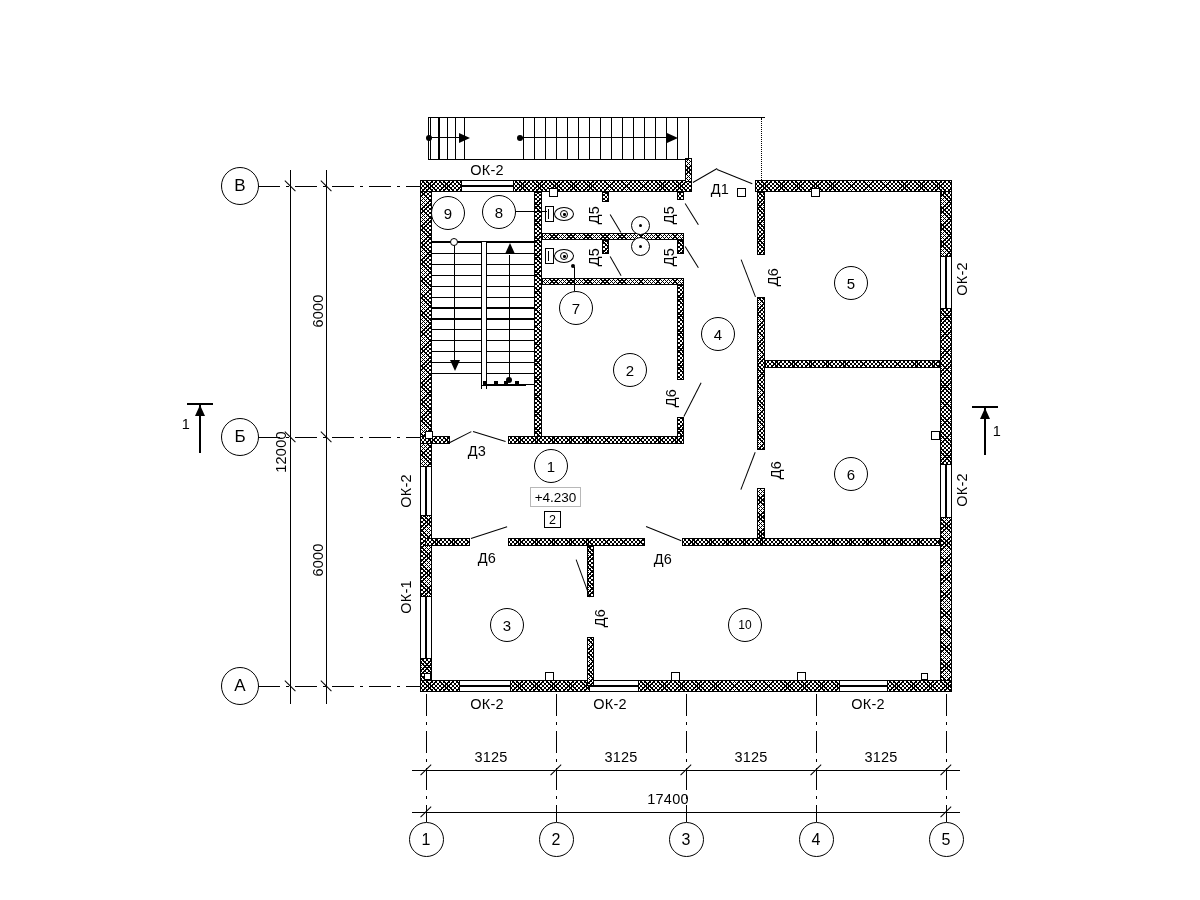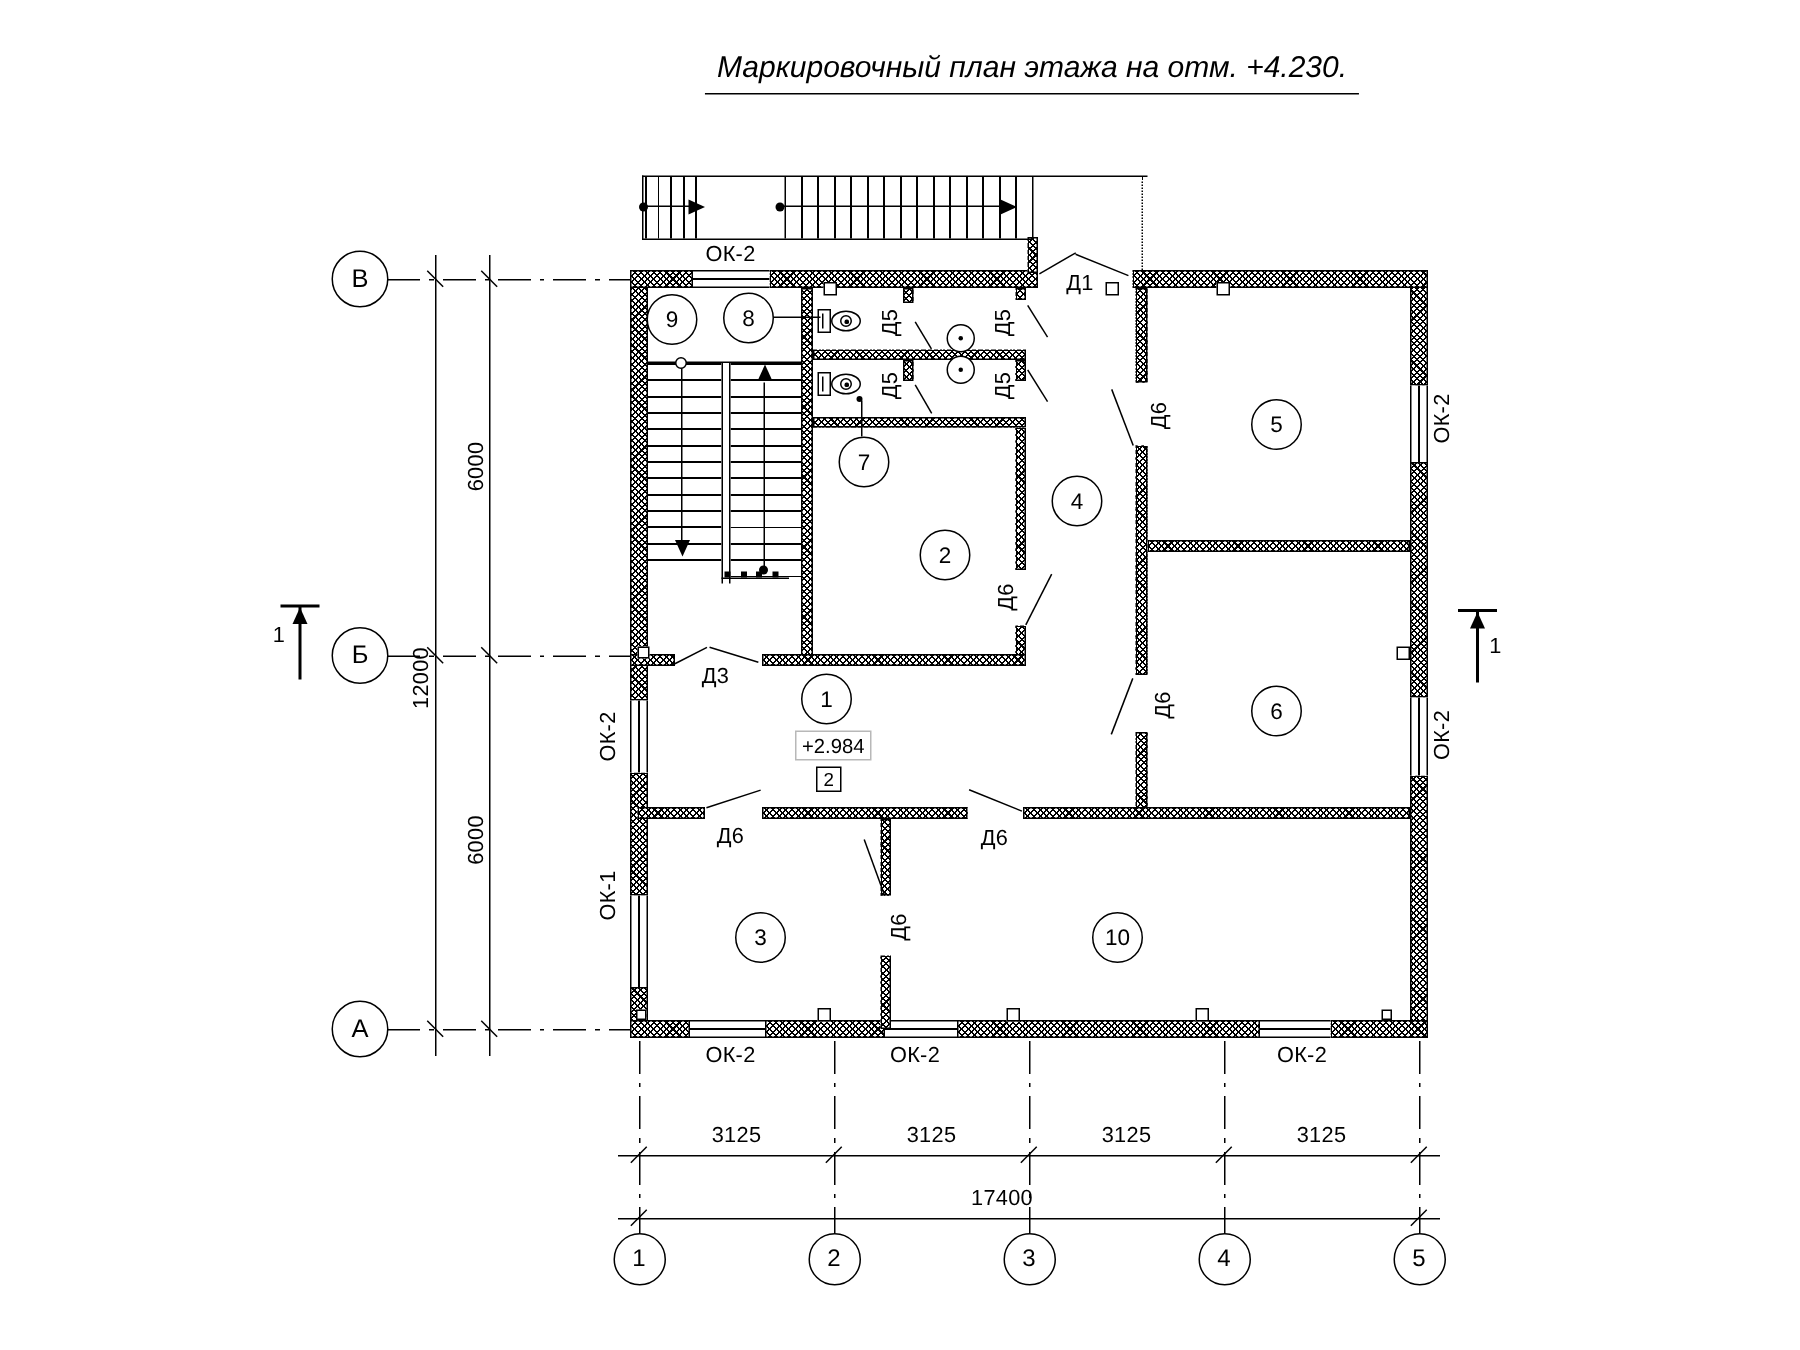--- a/index.html
+++ b/index.html
@@ -45,21 +45,20 @@
   .badge{position:absolute;left:544px;top:511px;width:17px;height:17px;border:1.6px solid #000;background:#fff;
          box-sizing:border-box;display:flex;align-items:center;justify-content:center;font-size:12.5px}
   .wc-tank{position:absolute;width:9px;height:16px;border:1.3px solid #000;background:#fff;box-sizing:border-box}
   .wc-bowl{position:absolute;width:20px;height:14px;border:1.3px solid #000;border-radius:50%;background:#fff;box-sizing:border-box}
 </style>
 </head>
 <body>
 
 <div class="canvas">
 
-  <div class="title">Маркировочный план этажа на отм. +4.230.</div>
 
   <div class="wall" style="left:420px;top:180px;width:12px;height:287px"></div>
   <div class="wall" style="left:420px;top:515px;width:12px;height:82px"></div>
   <div class="wall" style="left:420px;top:658px;width:12px;height:34px"></div>
   <div class="wall" style="left:940px;top:180px;width:12px;height:77px"></div>
   <div class="wall" style="left:940px;top:308px;width:12px;height:157px"></div>
   <div class="wall" style="left:940px;top:517px;width:12px;height:175px"></div>
   <div class="wall" style="left:420px;top:180px;width:42px;height:12px"></div>
   <div class="wall" style="left:513px;top:180px;width:179px;height:12px"></div>
   <div class="wall" style="left:755px;top:180px;width:197px;height:12px"></div>
@@ -166,21 +165,21 @@
   <div class="dot" style="left:563px;top:255px;width:2.5px;height:2.5px"></div>
   <div class="oring" style="left:631px;top:216px;width:19px;height:19px"></div>
   <div class="dot" style="left:639px;top:224px;width:3px;height:3px"></div>
   <div class="oring" style="left:631px;top:237px;width:19px;height:19px"></div>
   <div class="dot" style="left:639px;top:245px;width:3px;height:3px"></div>
 
   <div class="line" style="left:515px;top:211px;width:32px;height:1.2px"></div>
   <div class="line" style="left:574px;top:267px;width:1.2px;height:24px"></div>
   <div class="dot" style="left:571px;top:264px;width:4px;height:4px"></div>
 
-  <div class="elev">+2.984</div>
+  <div class="elev">+4.230</div>
   <div class="badge">2</div>
 
   <div class="line" style="left:290px;top:170px;width:1px;height:534px"></div>
   <div class="line" style="left:326px;top:170px;width:1px;height:534px"></div>
   <div class="line" style="left:412px;top:770px;width:548px;height:1px"></div>
   <div class="line" style="left:412px;top:812px;width:548px;height:1px"></div>
 
   <div class="line" style="left:187px;top:403px;width:26px;height:1.5px"></div>
   <div class="line" style="left:199px;top:404px;width:1.5px;height:49px"></div>
   <div class="tri up" style="left:195px;top:405px"></div>
@@ -190,21 +189,21 @@
 
 <div class="circle" style="left: 534px; top: 449px; width: 34px; height: 34px; font-size: 15px;">1</div>
     <div class="circle" style="left: 613px; top: 353px; width: 34px; height: 34px; font-size: 15px;">2</div>
     <div class="circle" style="left: 490px; top: 608px; width: 34px; height: 34px; font-size: 15px;">3</div>
     <div class="circle" style="left: 701px; top: 317px; width: 34px; height: 34px; font-size: 15px;">4</div>
     <div class="circle" style="left: 834px; top: 266px; width: 34px; height: 34px; font-size: 15px;">5</div>
     <div class="circle" style="left: 834px; top: 457px; width: 34px; height: 34px; font-size: 15px;">6</div>
     <div class="circle" style="left: 559px; top: 291px; width: 34px; height: 34px; font-size: 15px;">7</div>
     <div class="circle" style="left: 482px; top: 195px; width: 34px; height: 34px; font-size: 15px;">8</div>
     <div class="circle" style="left: 431px; top: 196px; width: 34px; height: 34px; font-size: 15px;">9</div>
-    <div class="circle" style="left: 728px; top: 608px; width: 34px; height: 34px; font-size: 15px;">10</div>
+    <div class="circle" style="left: 728px; top: 608px; width: 34px; height: 34px; font-size: 12px;">10</div>
     <div class="dashdot-h" style="left: 258px; top: 185.5px; width: 162px;"></div>
     <div class="circle" style="left: 221px; top: 167px; width: 38px; height: 38px; font-size: 17px;">В</div>
     <div class="tick b" style="left: 290px; top: 186px;"></div>
     <div class="tick b" style="left: 326px; top: 186px;"></div>
     <div class="dashdot-h" style="left: 258px; top: 436.5px; width: 162px;"></div>
     <div class="circle" style="left: 221px; top: 418px; width: 38px; height: 38px; font-size: 17px;">Б</div>
     <div class="tick b" style="left: 290px; top: 437px;"></div>
     <div class="tick b" style="left: 326px; top: 437px;"></div>
     <div class="dashdot-h" style="left: 258px; top: 685.5px; width: 162px;"></div>
     <div class="circle" style="left: 221px; top: 667px; width: 38px; height: 38px; font-size: 17px;">А</div>

